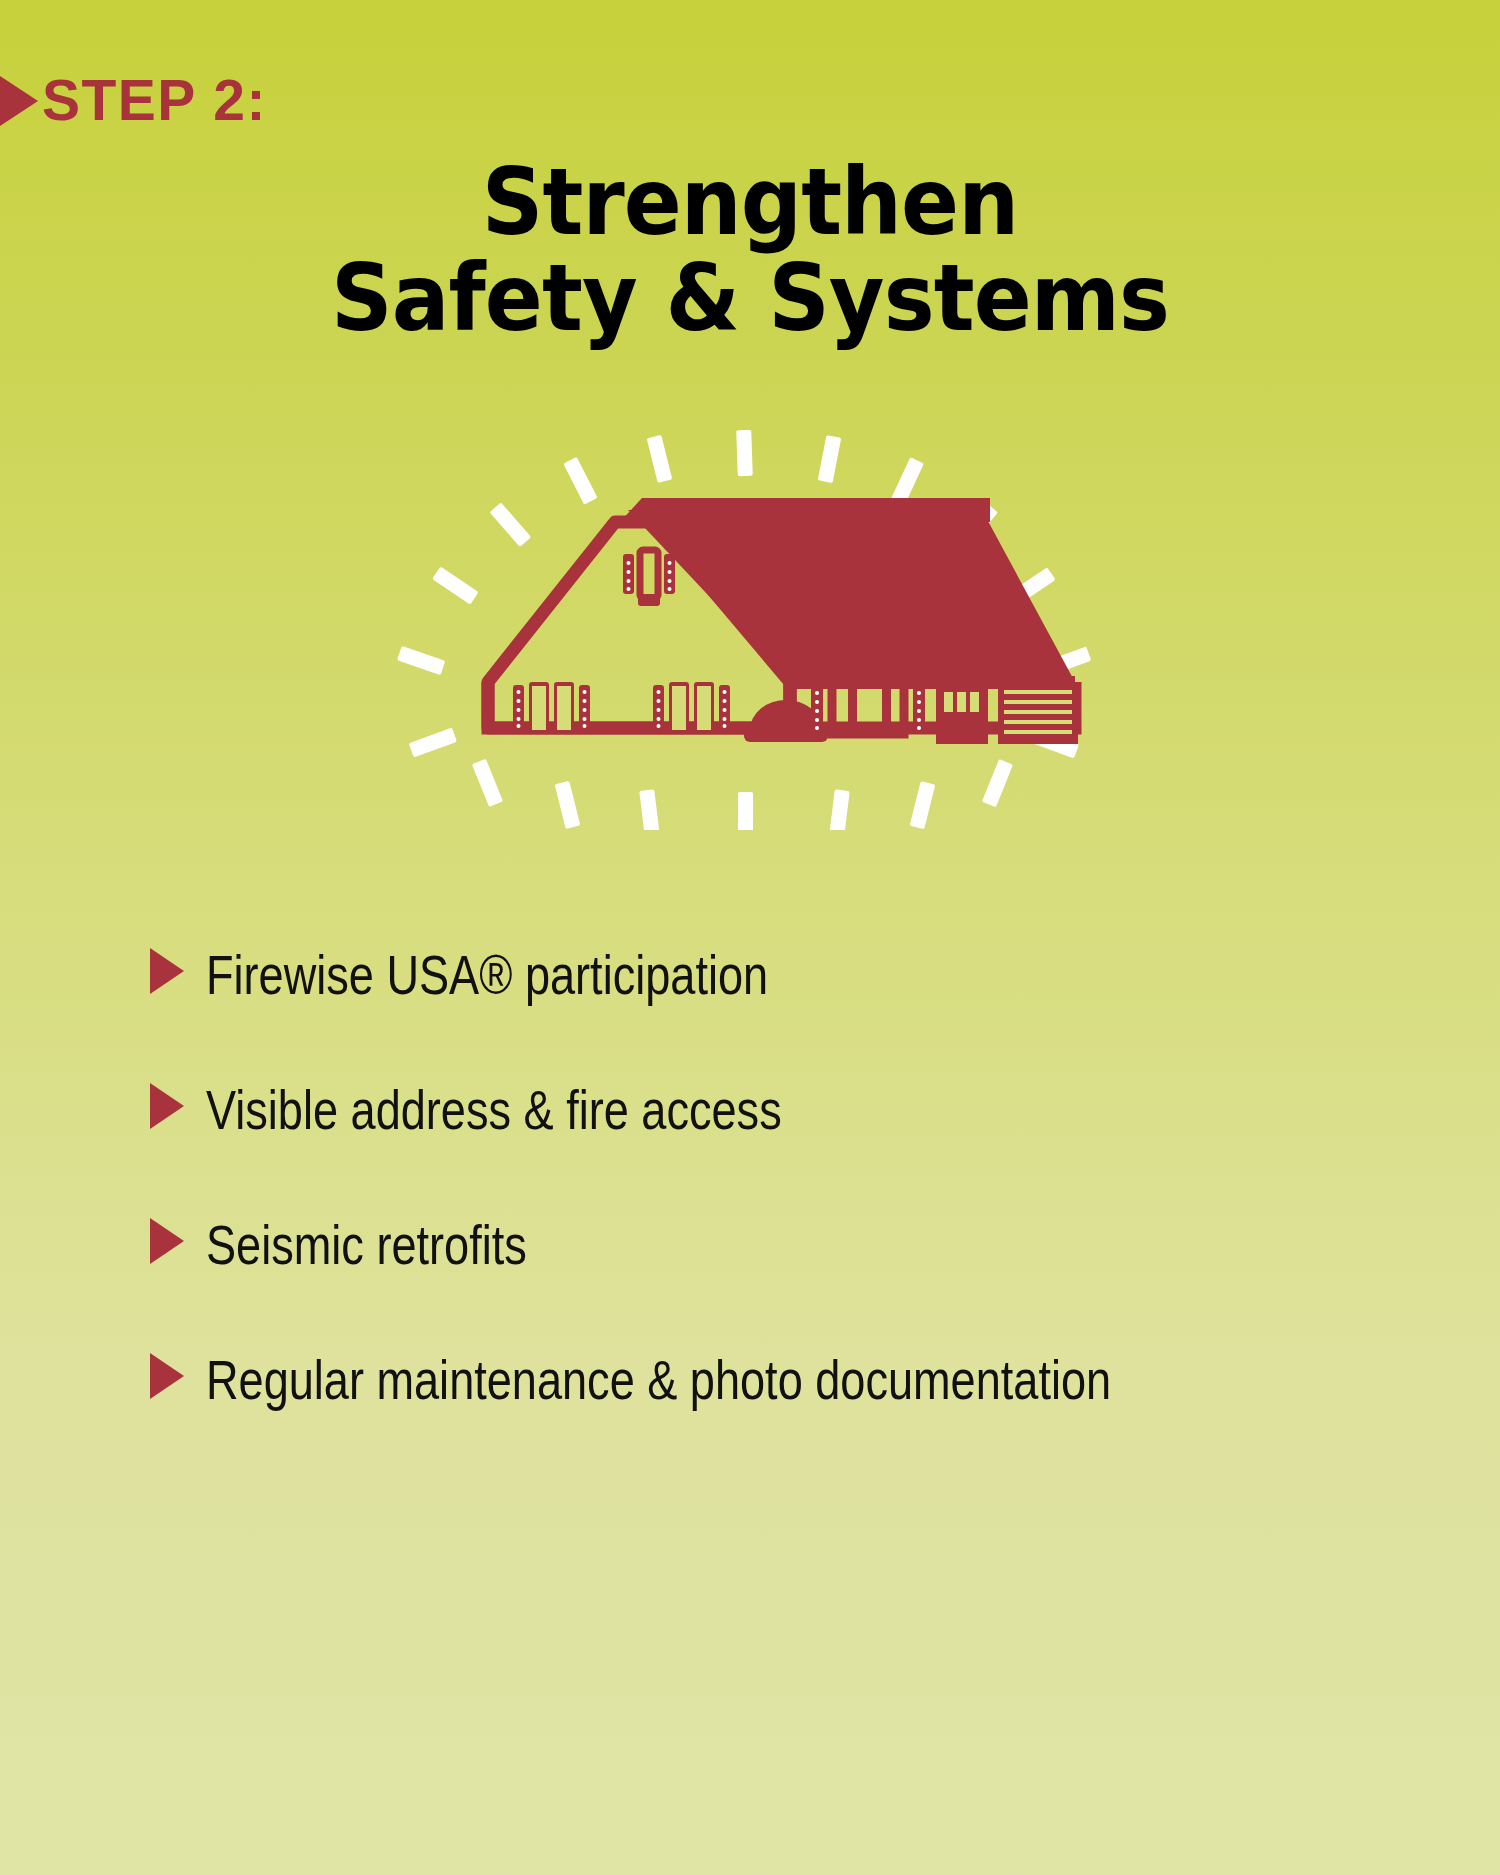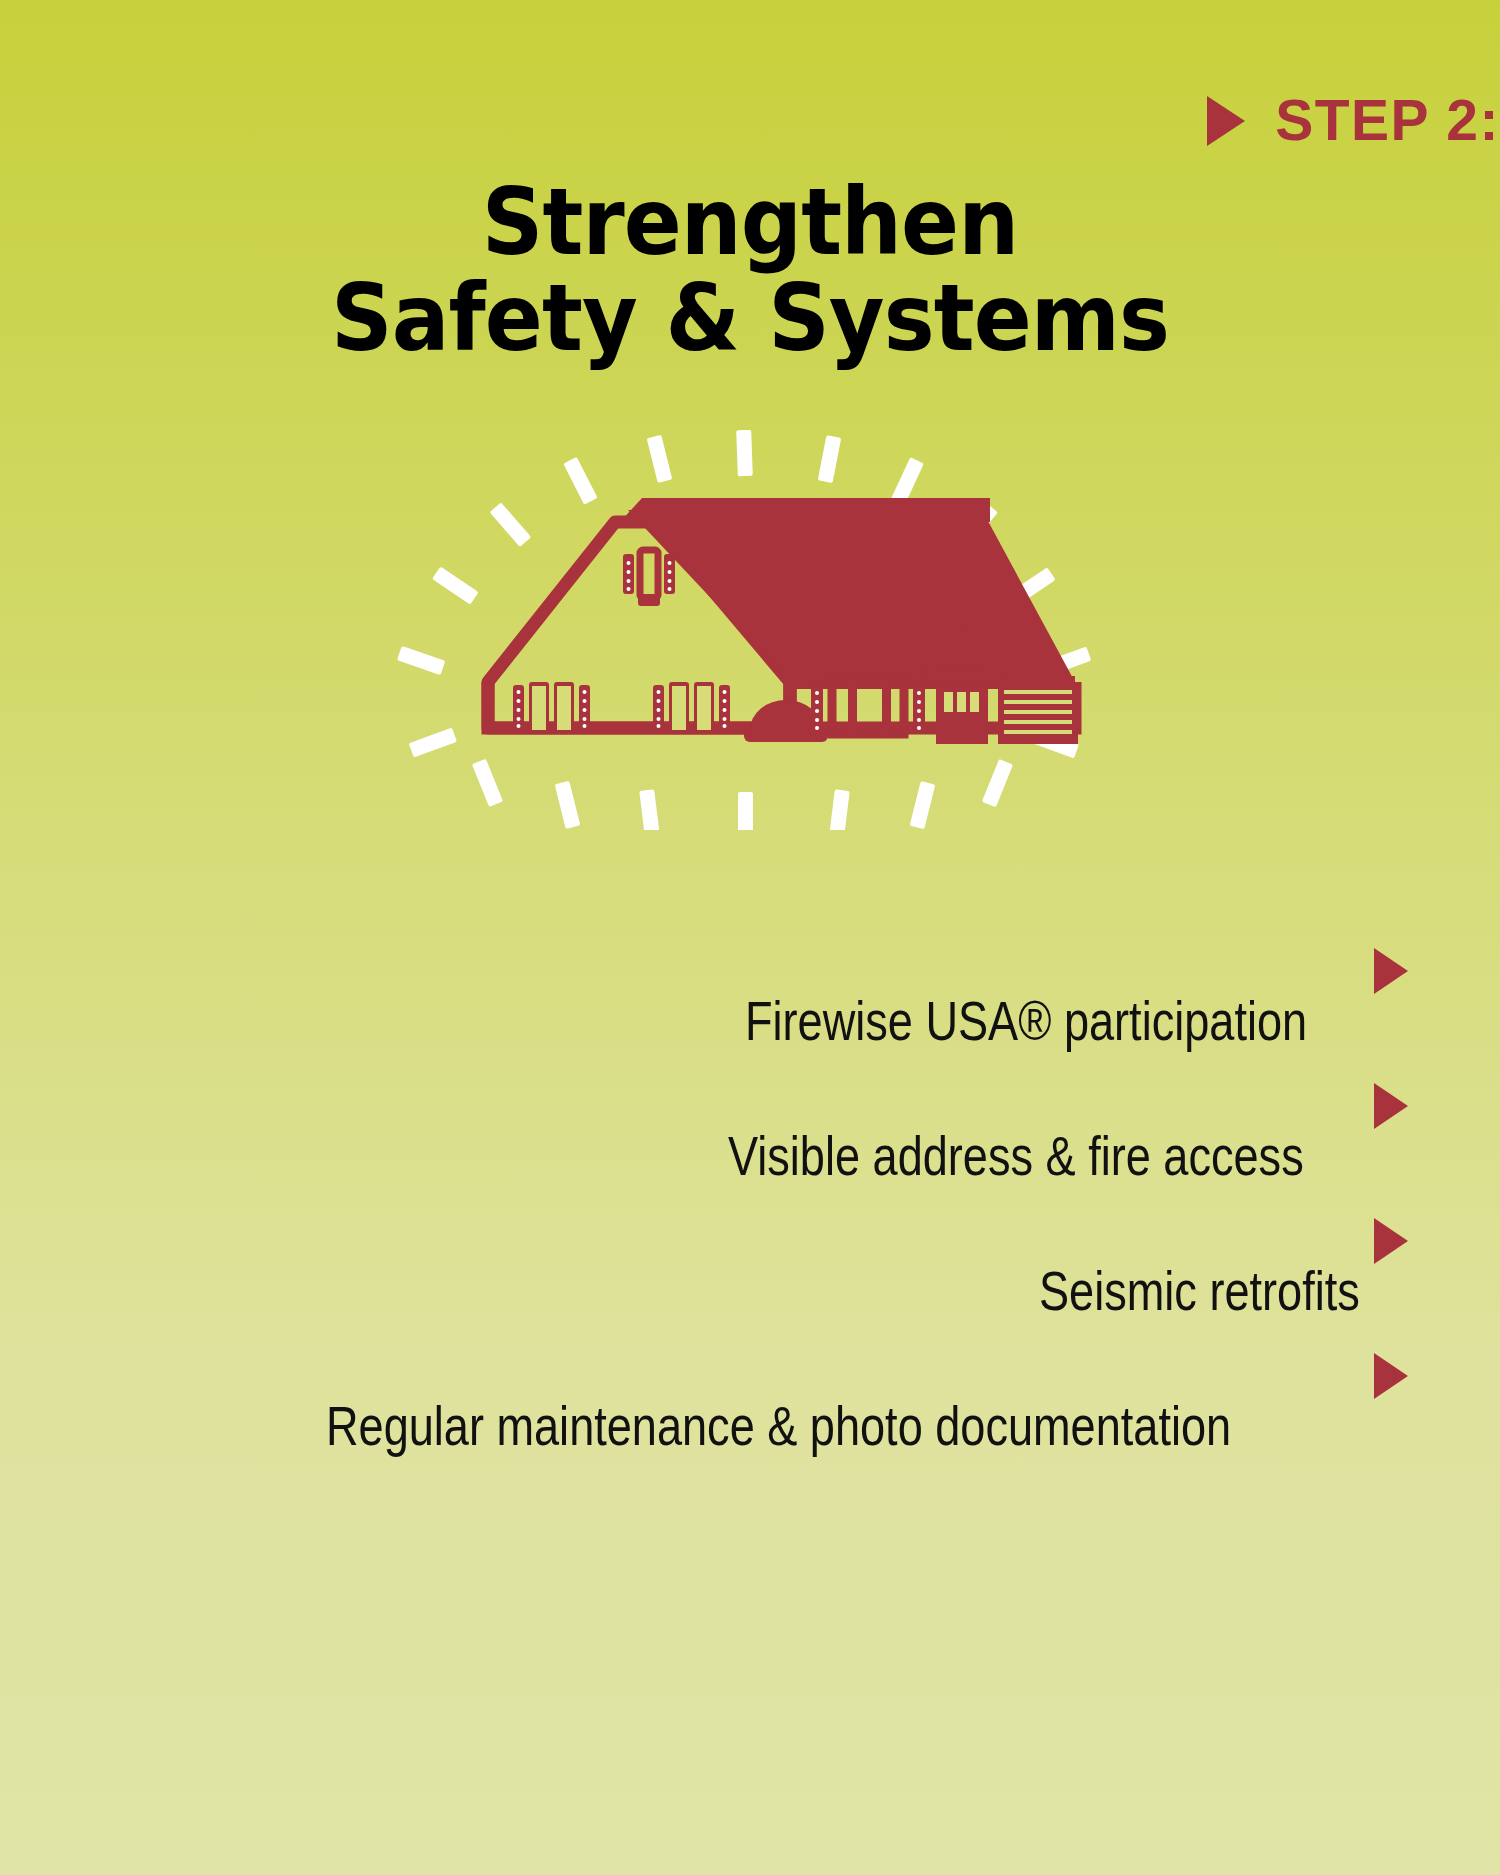--- a/index.html
+++ b/index.html
@@ -14,23 +14,23 @@
     position:relative;
     width:1500px; height:1875px;
     background:linear-gradient(to bottom, #c7d13b 0%, #ccd552 18%, #d6dc78 45%, #dee29c 72%, #e0e4a6 100%);
     overflow:hidden;
   }
 
   
   #header { position:absolute; top:0; left:0; width:1500px; text-align:center; }
 
   #step-line {
-    display:flex; align-items:center; justify-content:flex-end;
-    gap:30px;
-    padding-top:92px;
+    display:flex; align-items:center; justify-content:flex-start;
+    gap:4px;
+    padding-top:72px;
   }
   #step-arrow {
     width:0; height:0;
     border-left:38px solid #a8333c;
     border-top:25px solid transparent;
     border-bottom:25px solid transparent;
   }
   #step-label {
     color:#a8333c;
     font-size:57px;
@@ -61,24 +61,23 @@
   #illustration svg { display:block; margin:0 auto; }
 
   
   #bullets {
     position:absolute;
     top:948px; left:150px;
     width:1280px;
   }
   .bullet {
     display:flex;
-    align-items:flex-end;
+    align-items:flex-start;
     height:103px;
     margin-bottom:32px;
-    flex-direction:column;
   }
   .bullet-marker {
     flex:0 0 auto;
     width:0; height:0;
     border-left:34px solid #a8333c;
     border-top:23px solid transparent;
     border-bottom:23px solid transparent;
     margin-right:22px;
   }
   .bullet-text {

